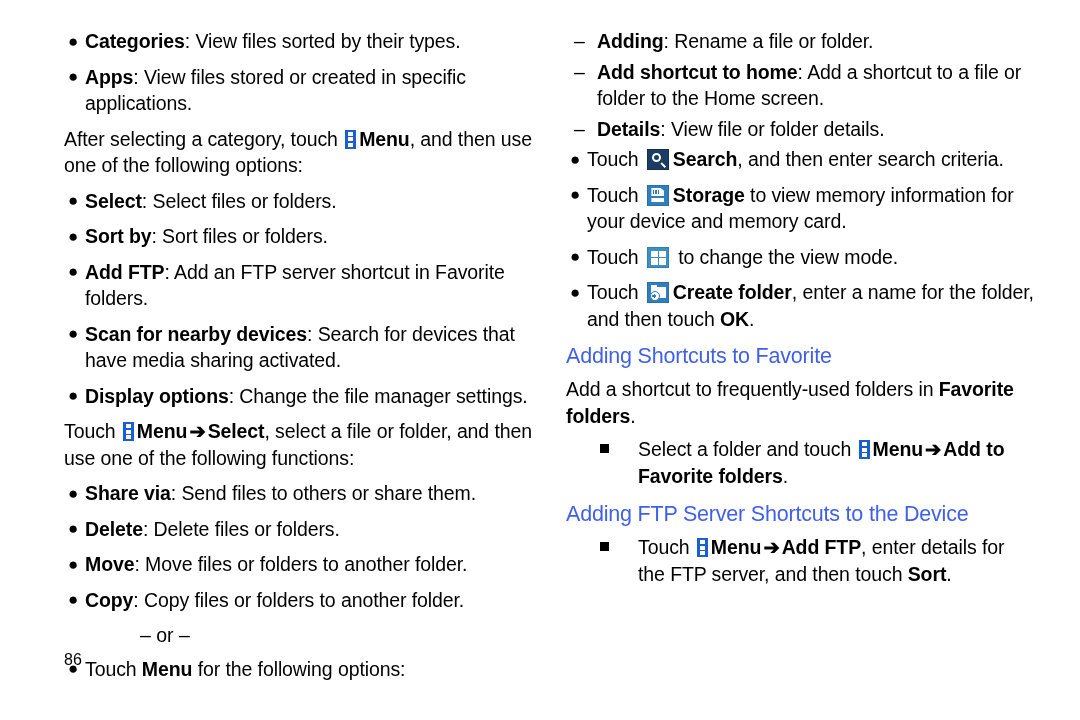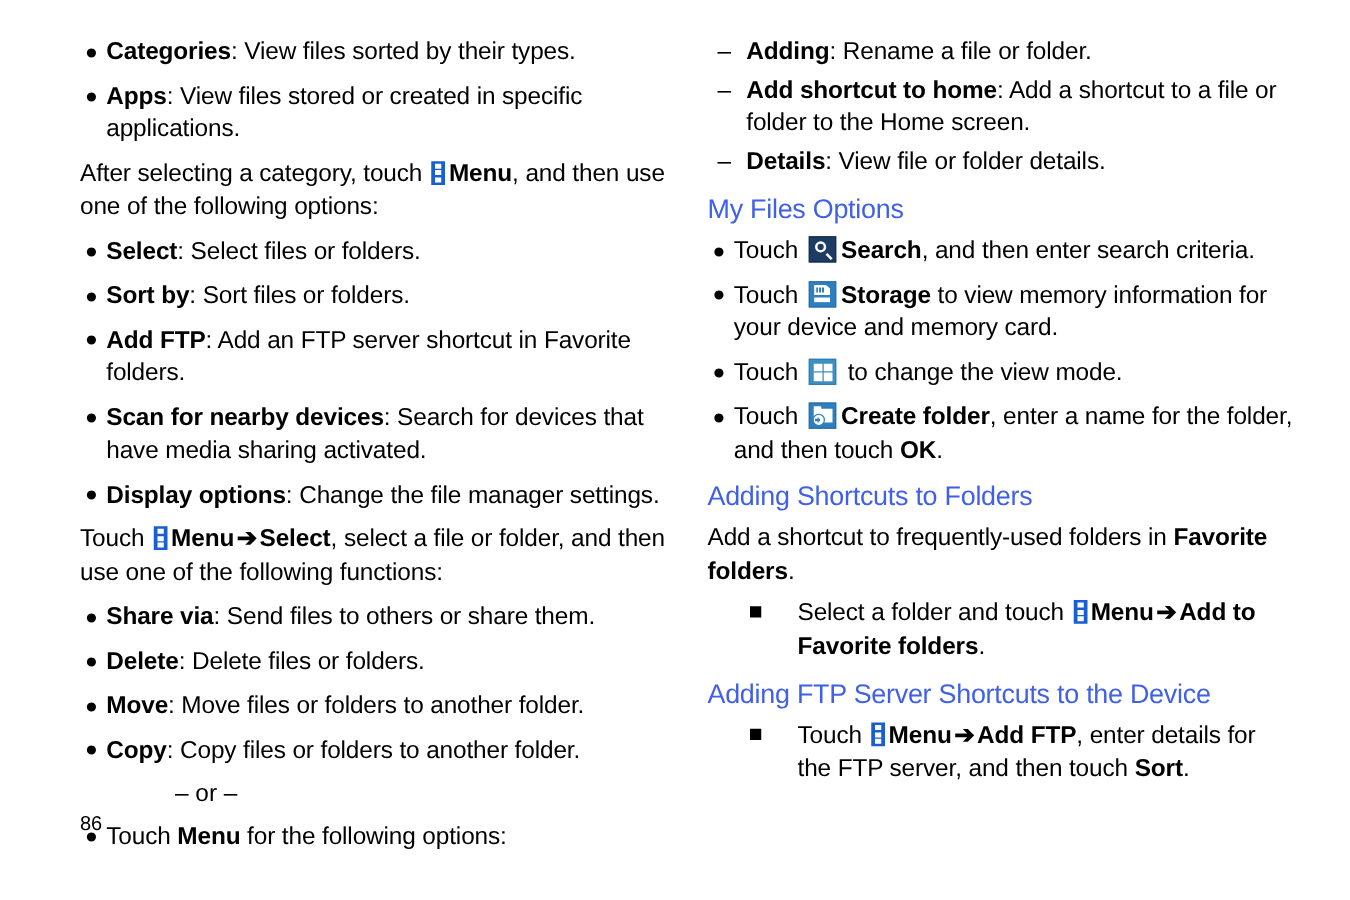--- a/index.html
+++ b/index.html
@@ -338,39 +338,38 @@
     <div class="dash">
       <span class="mk">–</span><span class="b">Adding</span><span>: Rename a file or folder.</span>
     </div>
     <div class="dash">
       <span class="mk">–</span><span class="b">Add shortcut to home</span><span>: Add a shortcut to a file or folder to the Home screen.</span>
     </div>
     <div class="dash">
       <span class="mk">–</span><span class="b">Details</span><span>: View file or folder details.</span>
     </div>
 
-    <h2 class="heading first">My Files Options</h2>
 
     <div class="bullet">
       <span class="mk">●</span><span>Touch </span><span class="icon icon-sq icon-search"><span class="glass"></span><span class="handle"></span></span><span class="b">Search</span><span>, and then enter search criteria.</span>
     </div>
 
     <div class="bullet">
       <span class="mk">●</span><span>Touch </span><span class="icon icon-sq icon-storage"><span class="card"></span><span class="pins"></span><span class="band"></span></span><span class="b">Storage</span><span> to view memory information for your device and memory card.</span>
     </div>
 
     <div class="bullet">
       <span class="mk">●</span><span>Touch </span><span class="icon icon-sq icon-view"><span class="q q1"></span><span class="q q2"></span><span class="q q3"></span><span class="q q4"></span></span><span> to change the view mode.</span>
     </div>
 
     <div class="bullet">
       <span class="mk">●</span><span>Touch </span><span class="icon icon-sq icon-newfolder"><span class="tab"></span><span class="folder"></span><span class="plus"></span></span><span class="b">Create folder</span><span>, enter a name for the folder, and then touch </span><span class="b">OK</span><span>.</span>
     </div>
 
-    <h2 class="heading">Adding Shortcuts to Folders</h2>
+    <h2 class="heading">Adding Shortcuts to Favorite</h2>
 
     <p class="para tight">
       <span>Add a shortcut to frequently-used folders in </span><span class="b">Favorite folders</span><span>.</span>
     </p>
 
     <div class="square">
       <span class="mk"></span><span>Select a folder and touch </span><span class="icon icon-menu"><i></i><i></i><i></i></span><span class="b">Menu</span><span class="arrow">➔</span><span class="b">Add to Favorite folders</span><span>.</span>
     </div>
 
     <h2 class="heading">Adding FTP Server Shortcuts to the Device</h2>

